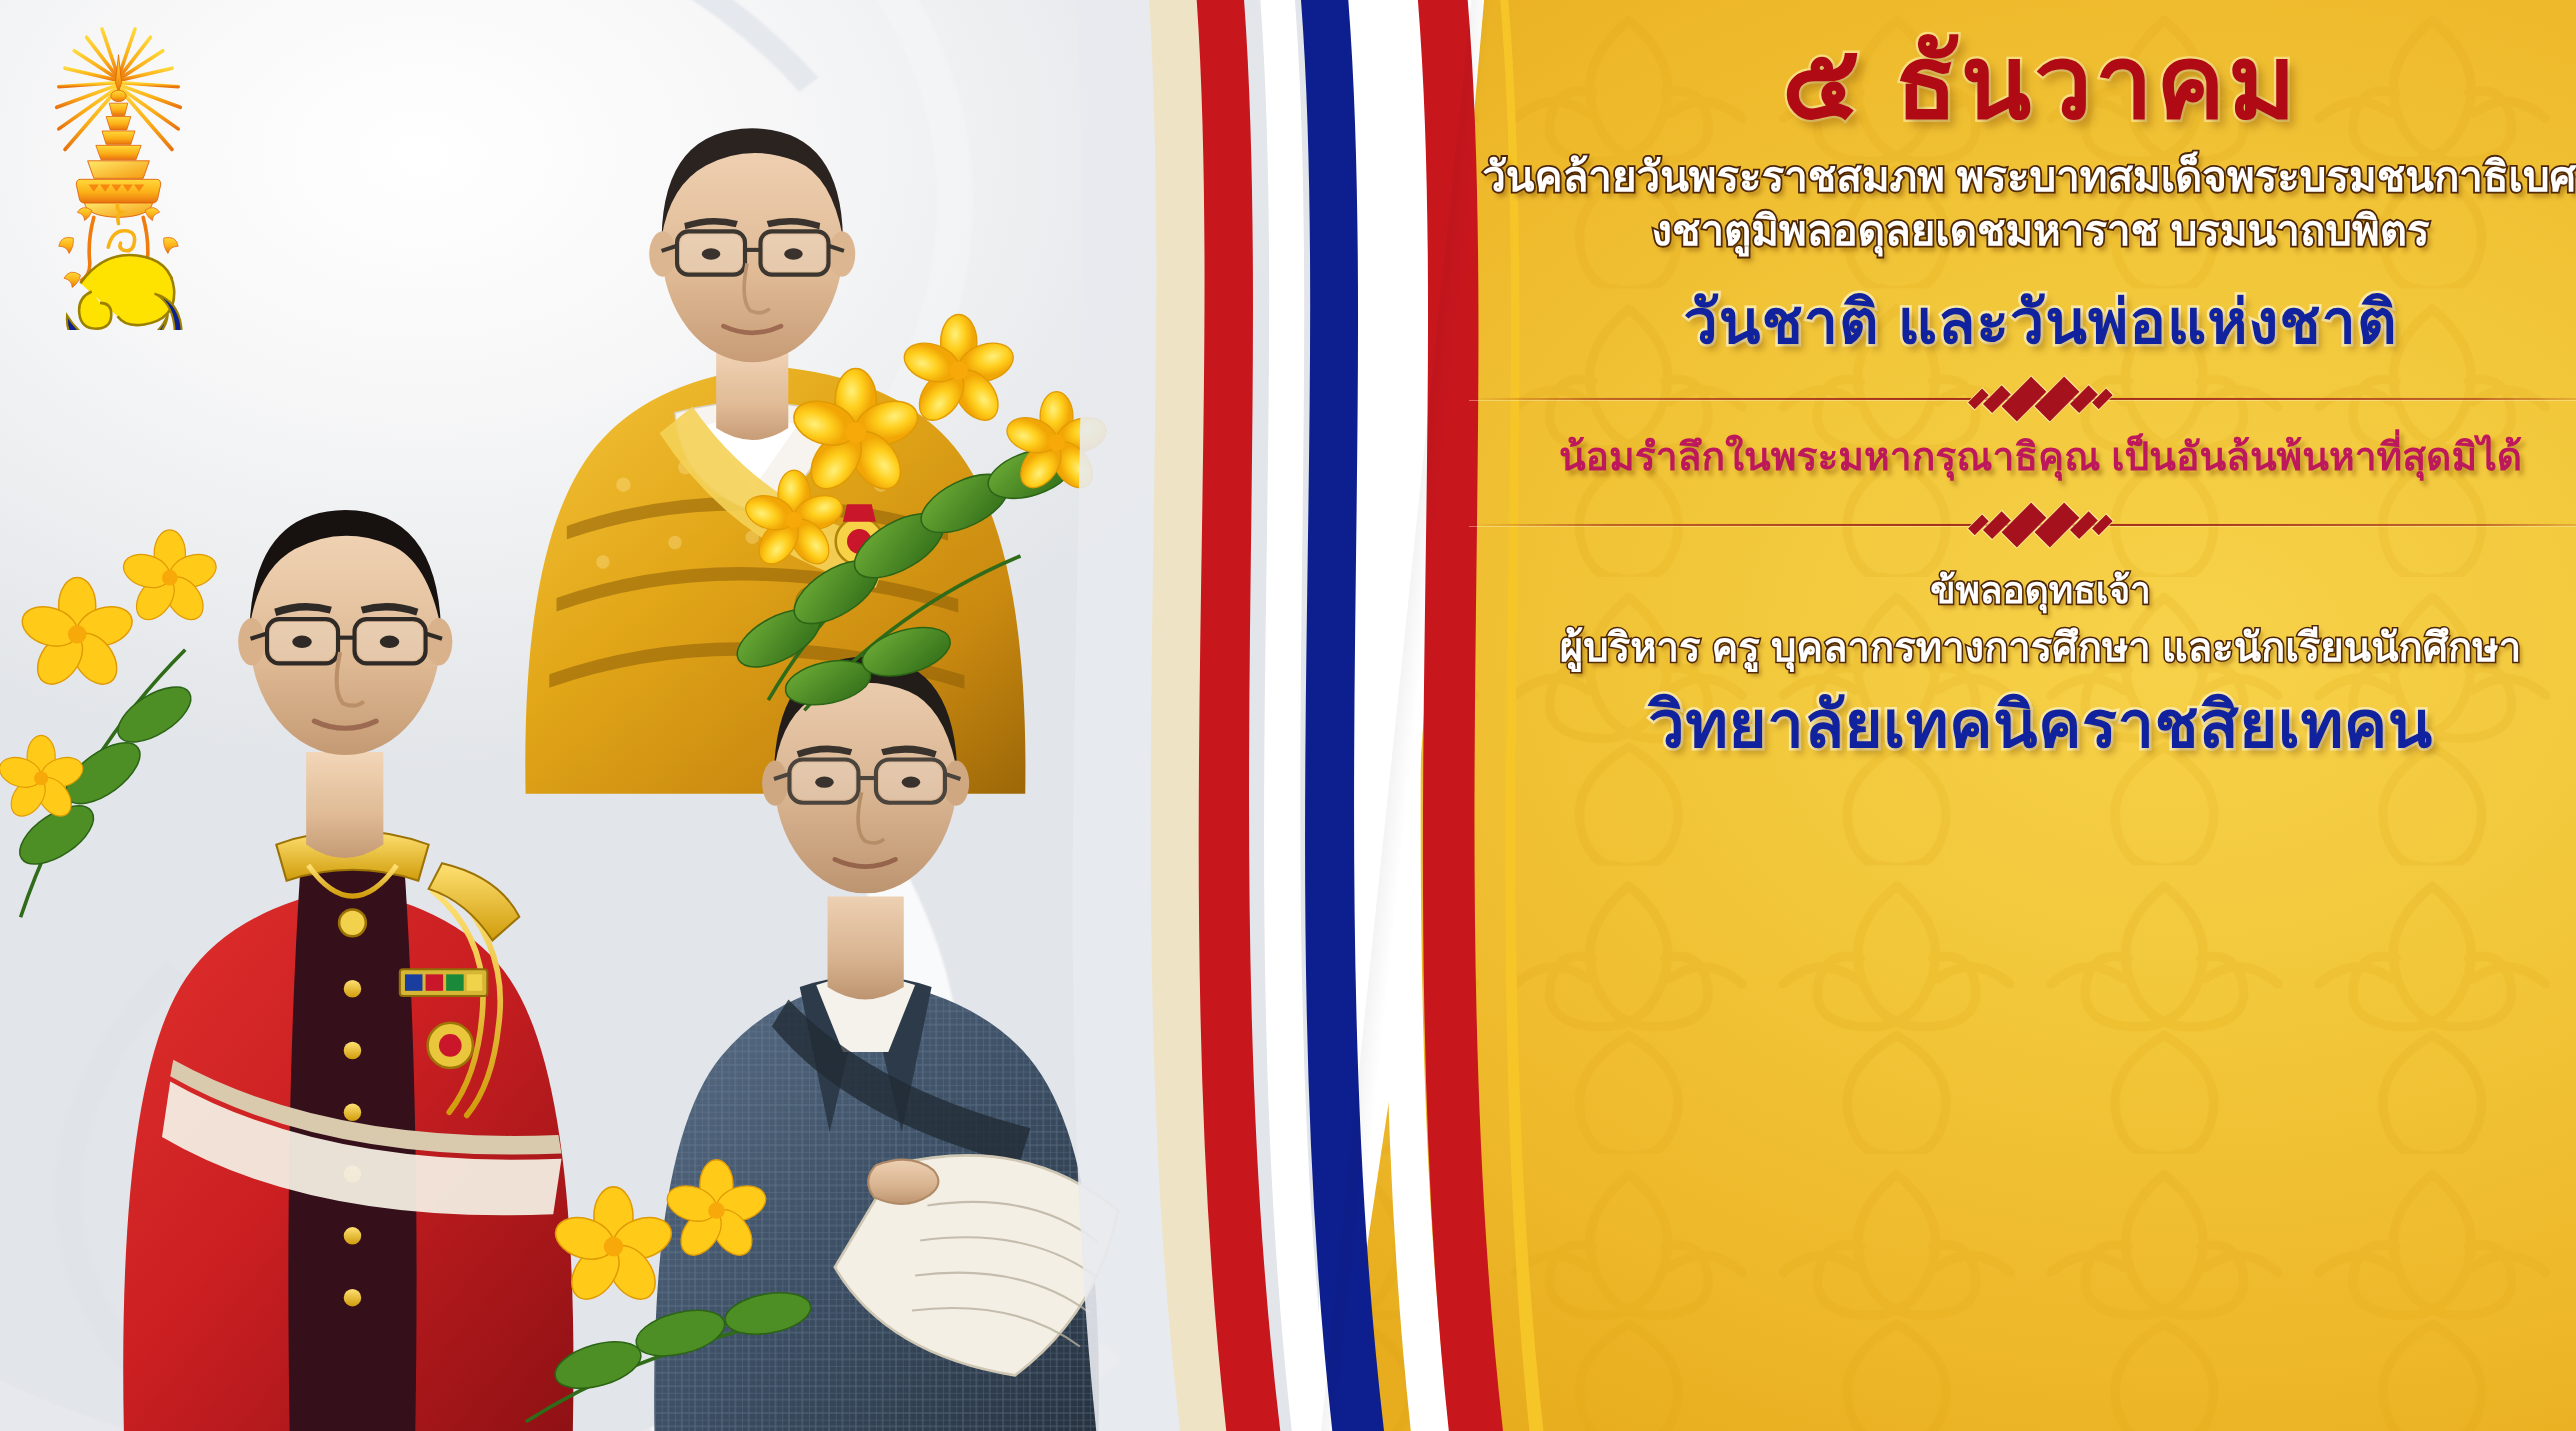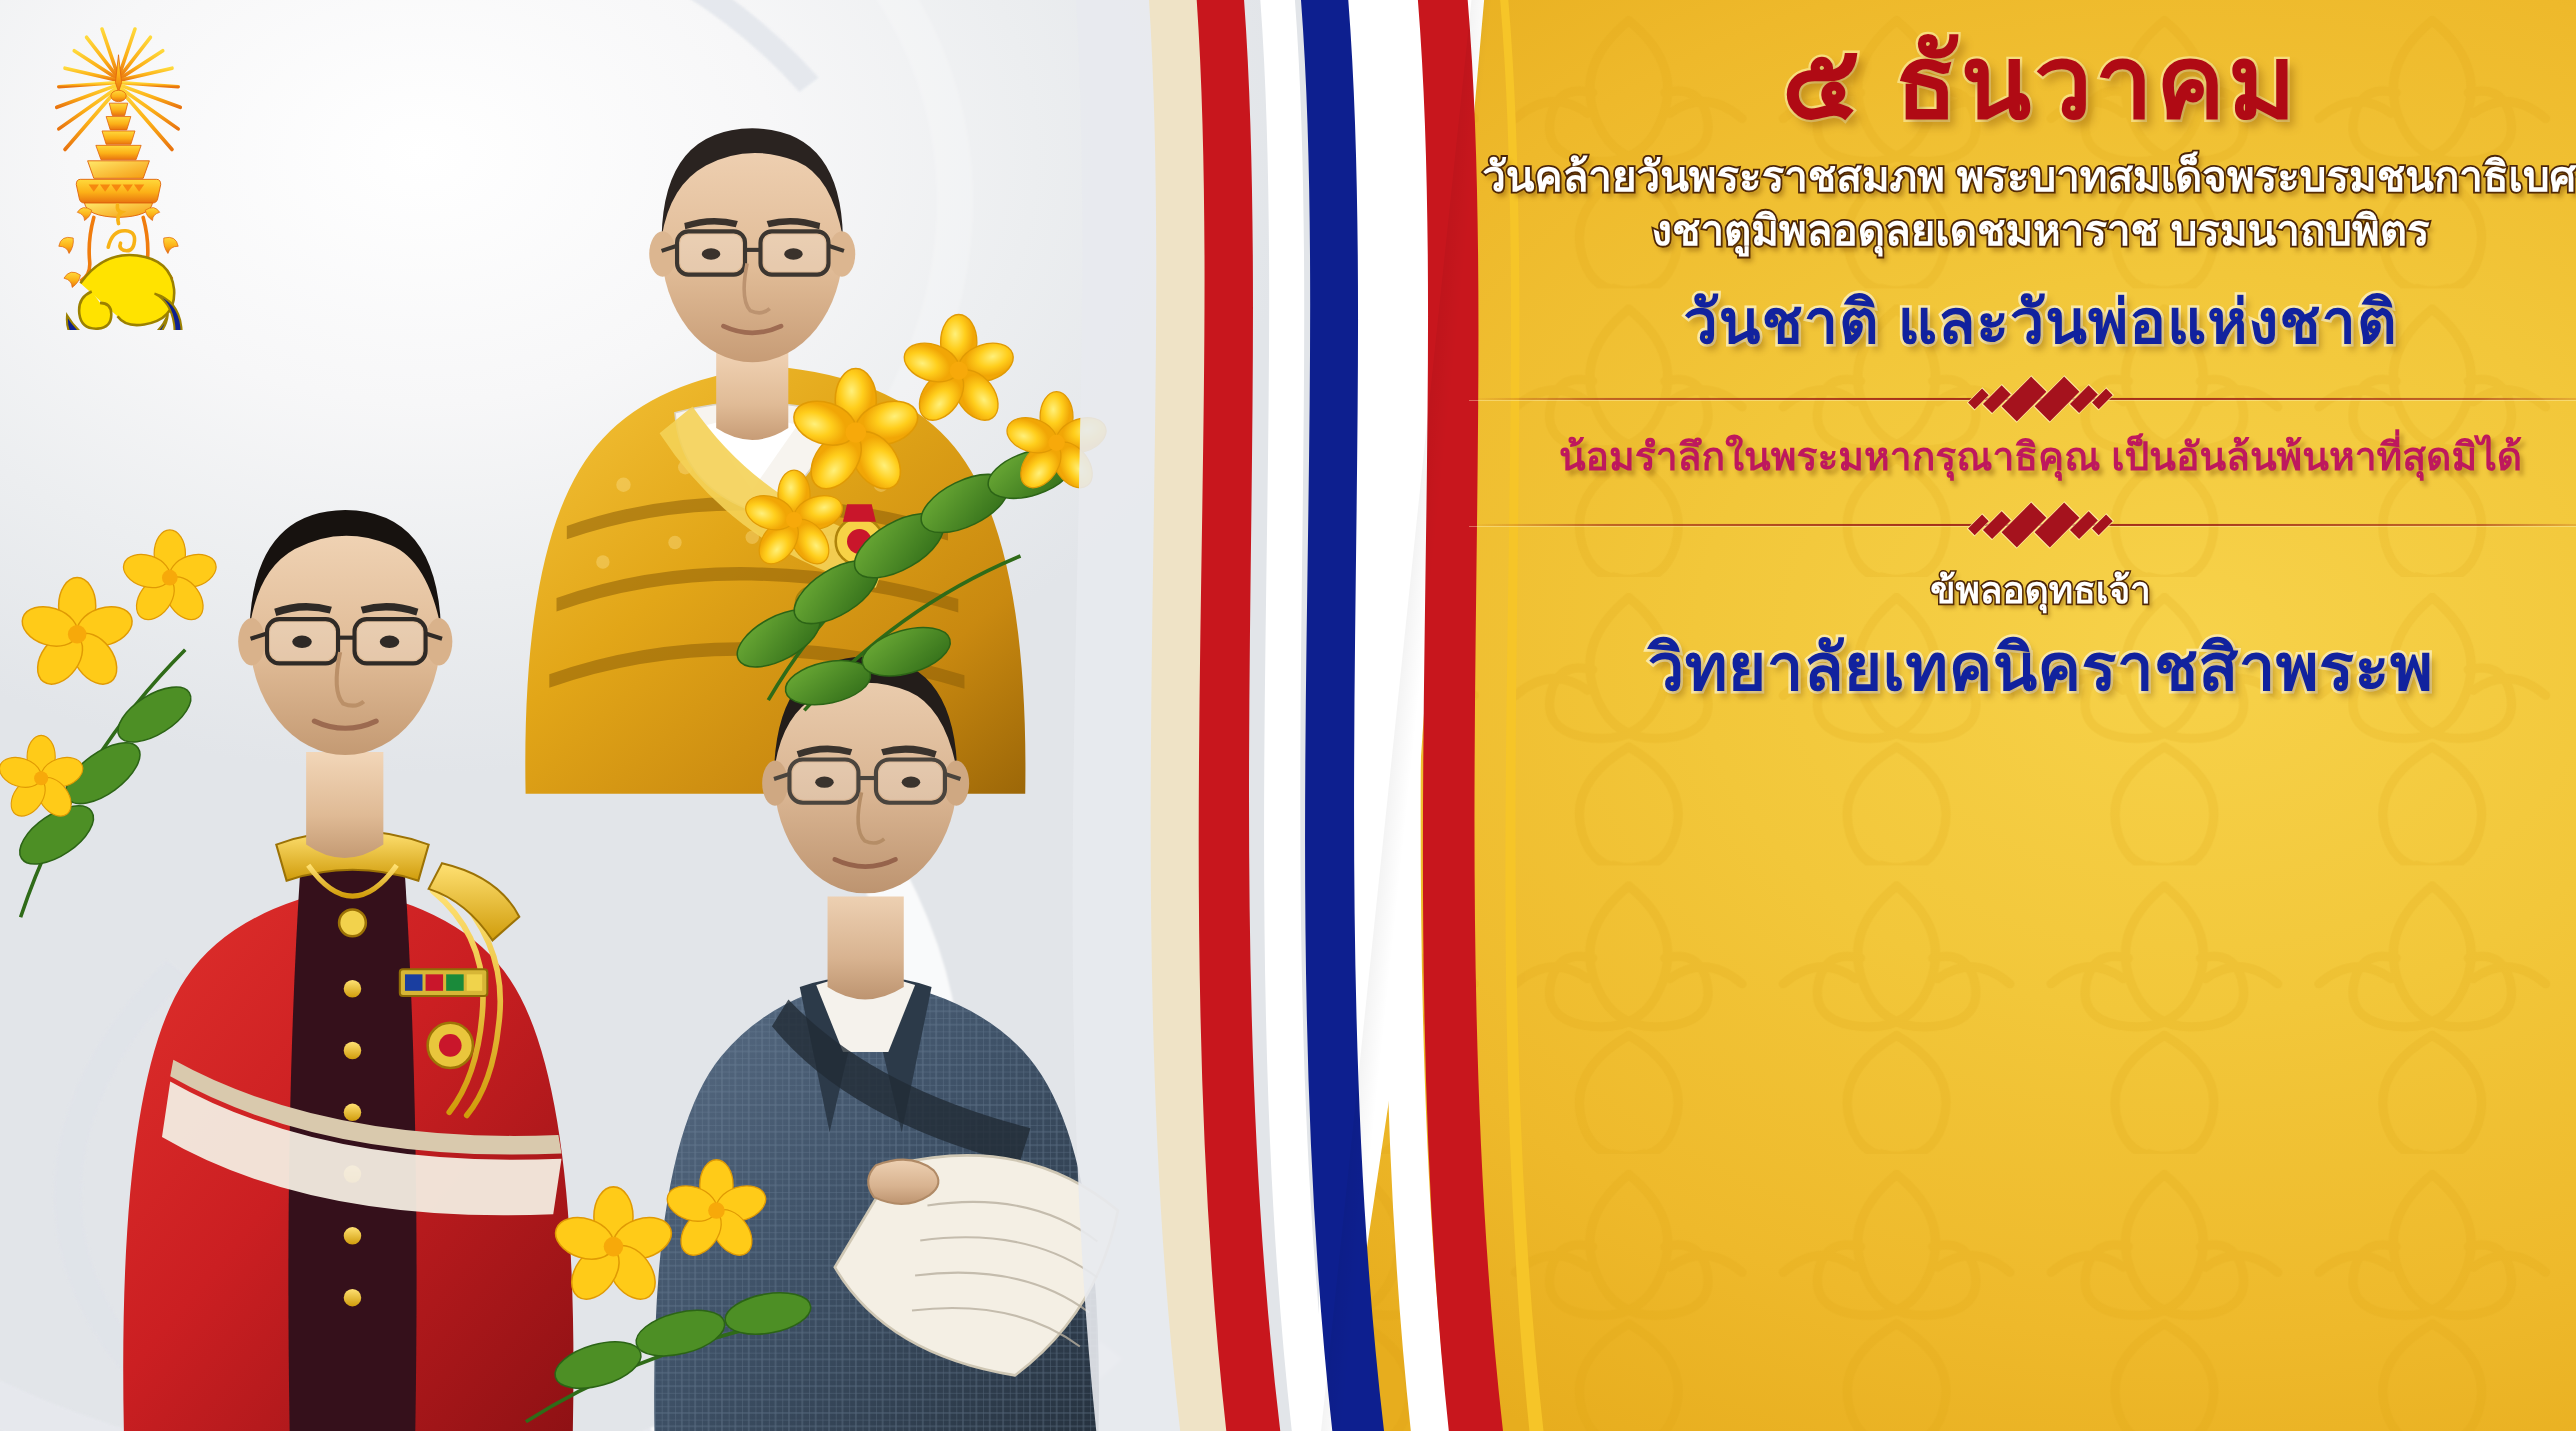--- a/index.html
+++ b/index.html
@@ -707,17 +707,18 @@
         <span class="dia big"></span>
         <span class="dia big"></span>
         <span class="dia mid"></span>
         <span class="dia"></span>
       </div>
     </div>
 
     <div class="spacer-sm"></div>
 
     <div class="sign1">ข้พลอดุทธเจ้า</div>
-    <div class="school">วิทยาลัยเทคนิคราชสิาพระพ</div>
+    <div class="sign2">ผู้บริหาร ครู บุคลากรทางการศึกษา และนักเรียนนักศึกษา</div>
+    <div class="school">วิทยาลัยเทคนิคราชสิยเทคน</div>
   </div>
 
 </div>
 
 
 </body></html>

